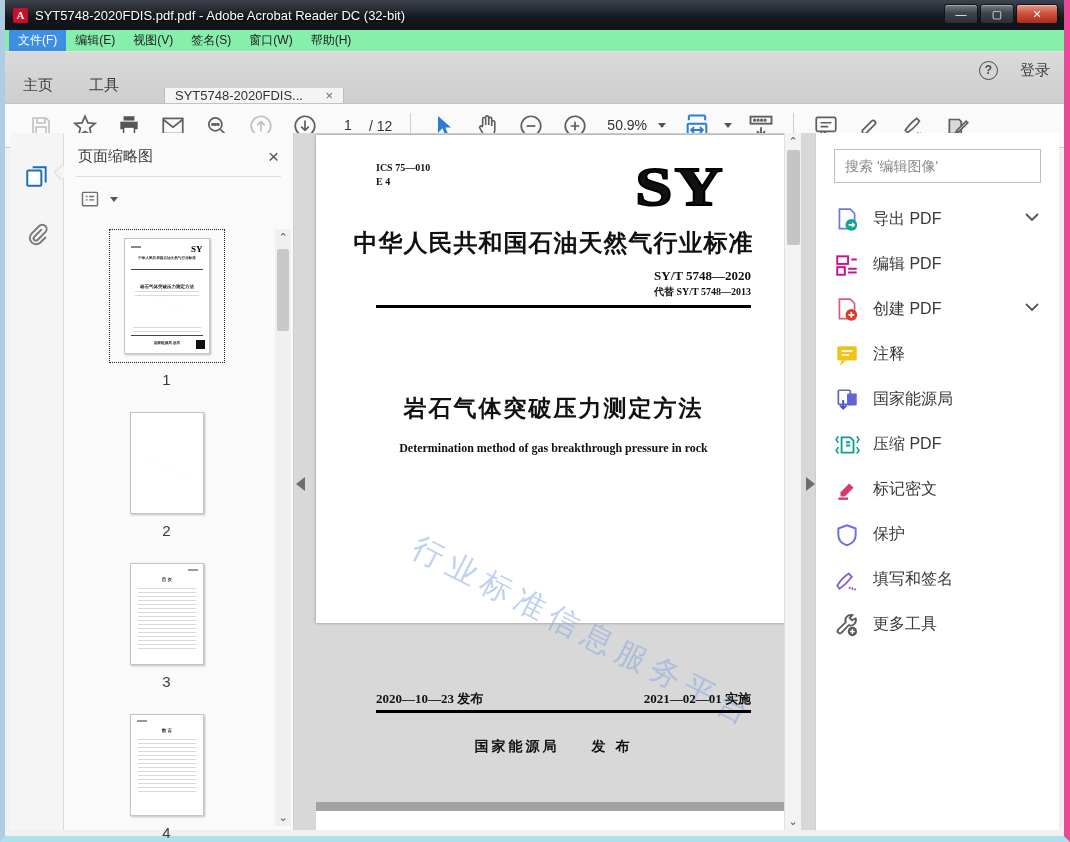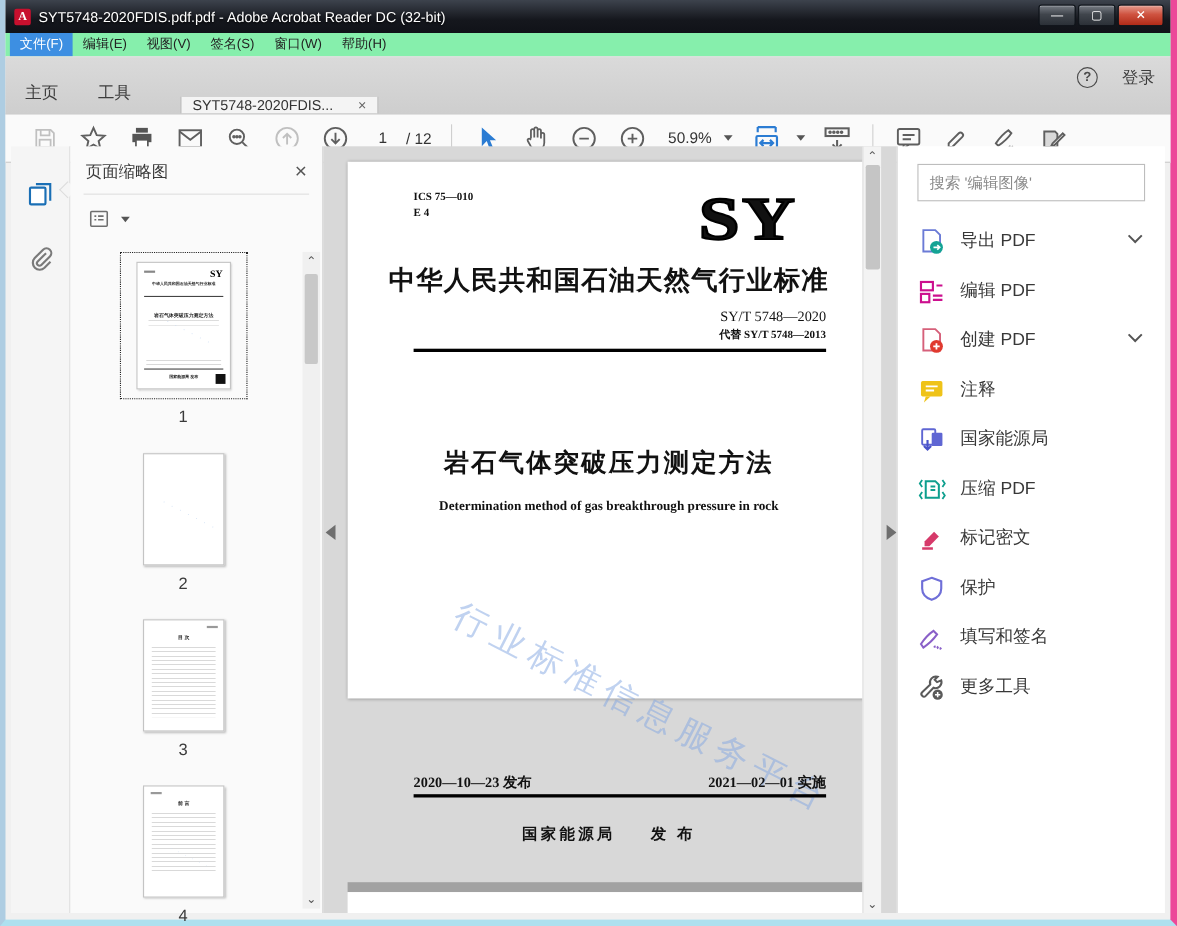--- a/index.html
+++ b/index.html
@@ -68,27 +68,27 @@
   .mini-lines { position:absolute; background:repeating-linear-gradient(#d9d9d9 0 1px, transparent 1px 4px); }
   .mini-wm { position:absolute; color:#c9dbf2; font-size:7px; letter-spacing:2px; transform:rotate(27deg); white-space:nowrap; }
   .mini-sq { position:absolute; right:4px; bottom:4px; width:9px; height:9px; background:#111; }
   .tp-scroll { position:absolute; top:96px; right:2px; bottom:4px; width:16px; background:#f0f0f0; }
   .tp-thumb { position:absolute; top:20px; left:2px; width:12px; height:82px; background:#c8c8c8; border-radius:2px; }
   .chev { color:#555; font-size:11px; text-align:center; width:16px; }
   .tp-scroll .chev.up { position:absolute; top:2px; } .tp-scroll .chev.dn { position:absolute; bottom:2px; }
 
   
   .viewer { flex:1; background:#d8d8d8; position:relative; overflow:hidden; }
-  .page { position:absolute; left:22px; top:14px; width:475px; height:488px; background:#fff; box-shadow:0 0 3px rgba(0,0,0,.35); font-family:"Liberation Serif",serif; color:#111; }
+  .page { position:absolute; left:22px; top:2px; width:475px; height:488px; background:#fff; box-shadow:0 0 3px rgba(0,0,0,.35); font-family:"Liberation Serif",serif; color:#111; }
   .page-gap { position:absolute; left:22px; top:669px; width:475px; height:9px; background:#a2a2a2; }
   .page2 { position:absolute; left:22px; top:678px; width:475px; height:26px; background:#fff; }
   .ics { position:absolute; left:60px; top:26px; font-size:10px; font-weight:bold; line-height:14px; }
   .sy-logo { position:absolute; right:72px; top:18px; font-size:58px; font-weight:bold; letter-spacing:2px; transform:scale(1.15,.95); -webkit-text-stroke:2px #000; }
   .std-header { position:absolute; left:0; right:0; top:92px; text-align:center; font-size:24px; font-weight:bold; font-family:"Liberation Sans",sans-serif; letter-spacing:1px; white-space:nowrap; }
-  .std-no { position:absolute; right:40px; top:133px; font-size:13px; font-weight:normal; }
+  .std-no { position:absolute; right:40px; top:133px; font-size:13px; font-weight:bold; }
   .std-replace { position:absolute; right:40px; top:150px; font-size:10px; font-weight:bold; }
   .rule1 { position:absolute; left:60px; right:40px; top:170px; height:3px; background:#000; }
   .doc-title { position:absolute; left:0; right:0; top:258px; text-align:center; font-size:23px; font-weight:bold; font-family:"Liberation Sans",sans-serif; letter-spacing:2px; }
   .doc-title-en { position:absolute; left:0; right:0; top:306px; text-align:center; font-size:12px; font-weight:bold; }
   .watermark { position:absolute; left:108px; top:392px; font-size:31px; color:rgba(130,165,225,.5); letter-spacing:7px; transform:rotate(27deg); transform-origin:left top; white-space:nowrap; font-family:"Liberation Sans",sans-serif; }
   .date-row { position:absolute; left:60px; right:40px; top:555px; display:flex; justify-content:space-between; font-size:13px; font-weight:bold; }
   .rule2 { position:absolute; left:60px; right:40px; top:575px; height:3px; background:#000; }
   .publisher-row { position:absolute; left:0; right:0; top:603px; text-align:center; font-size:14px; font-weight:bold; font-family:"Liberation Sans",sans-serif; }
   .publisher-row span { margin:0 14px; letter-spacing:3px; }
   .v-scroll { position:absolute; top:0; right:14px; bottom:0; width:17px; background:#f3f3f3; border-left:1px solid #e0e0e0; }

